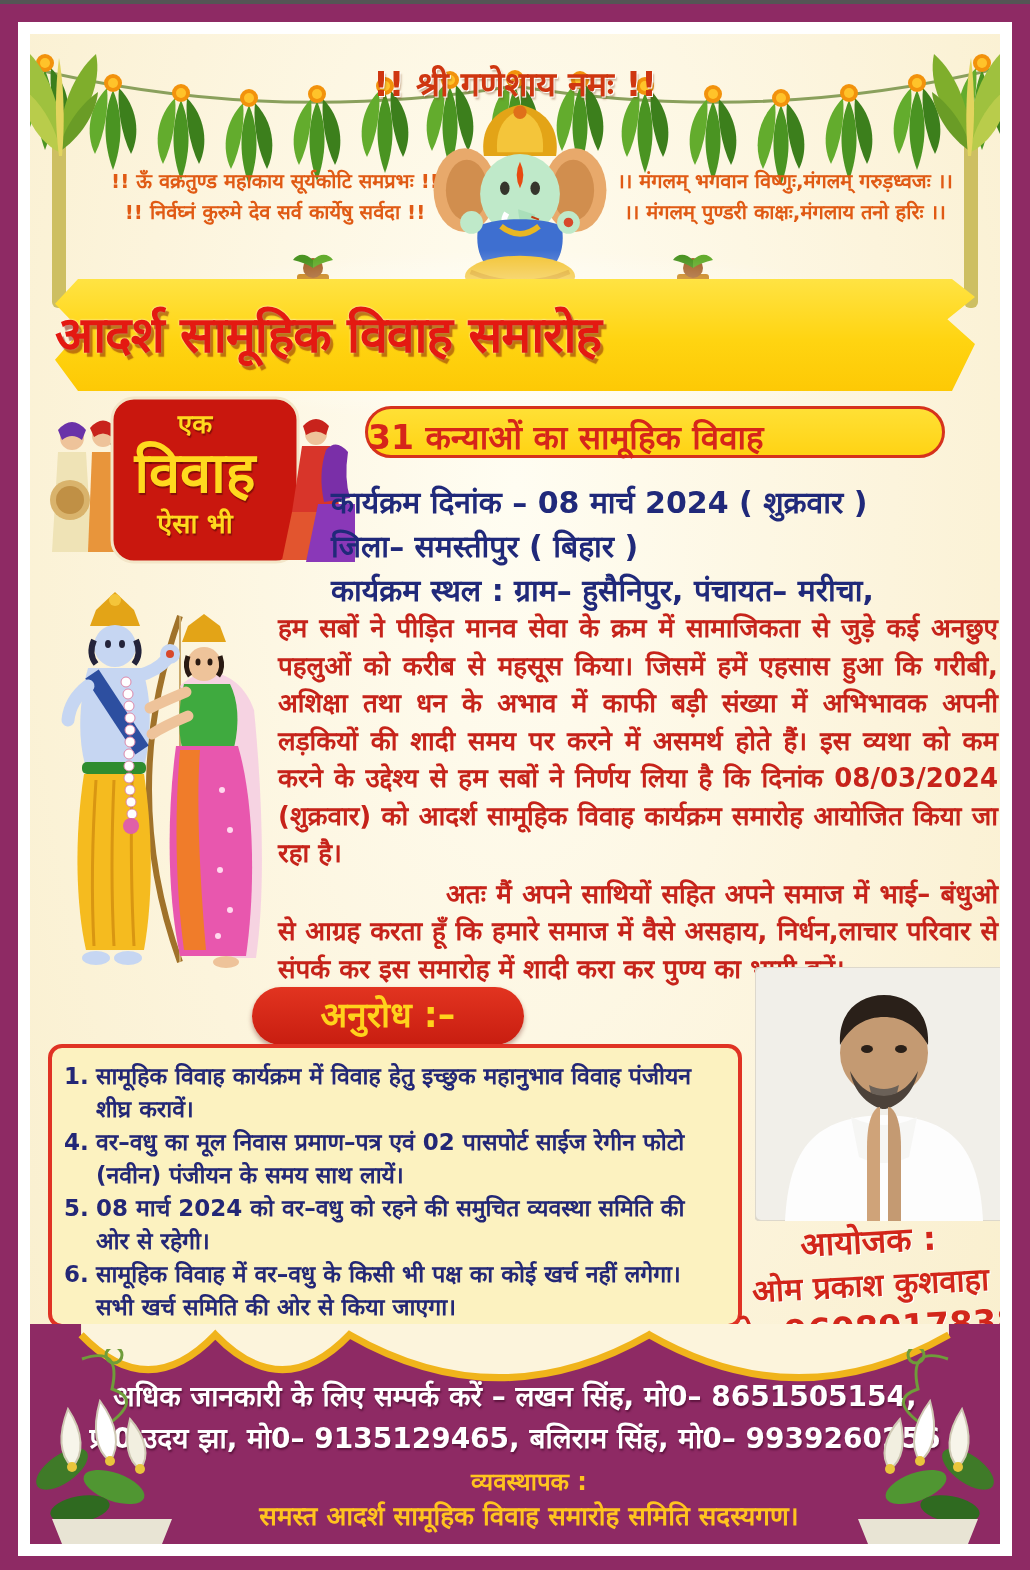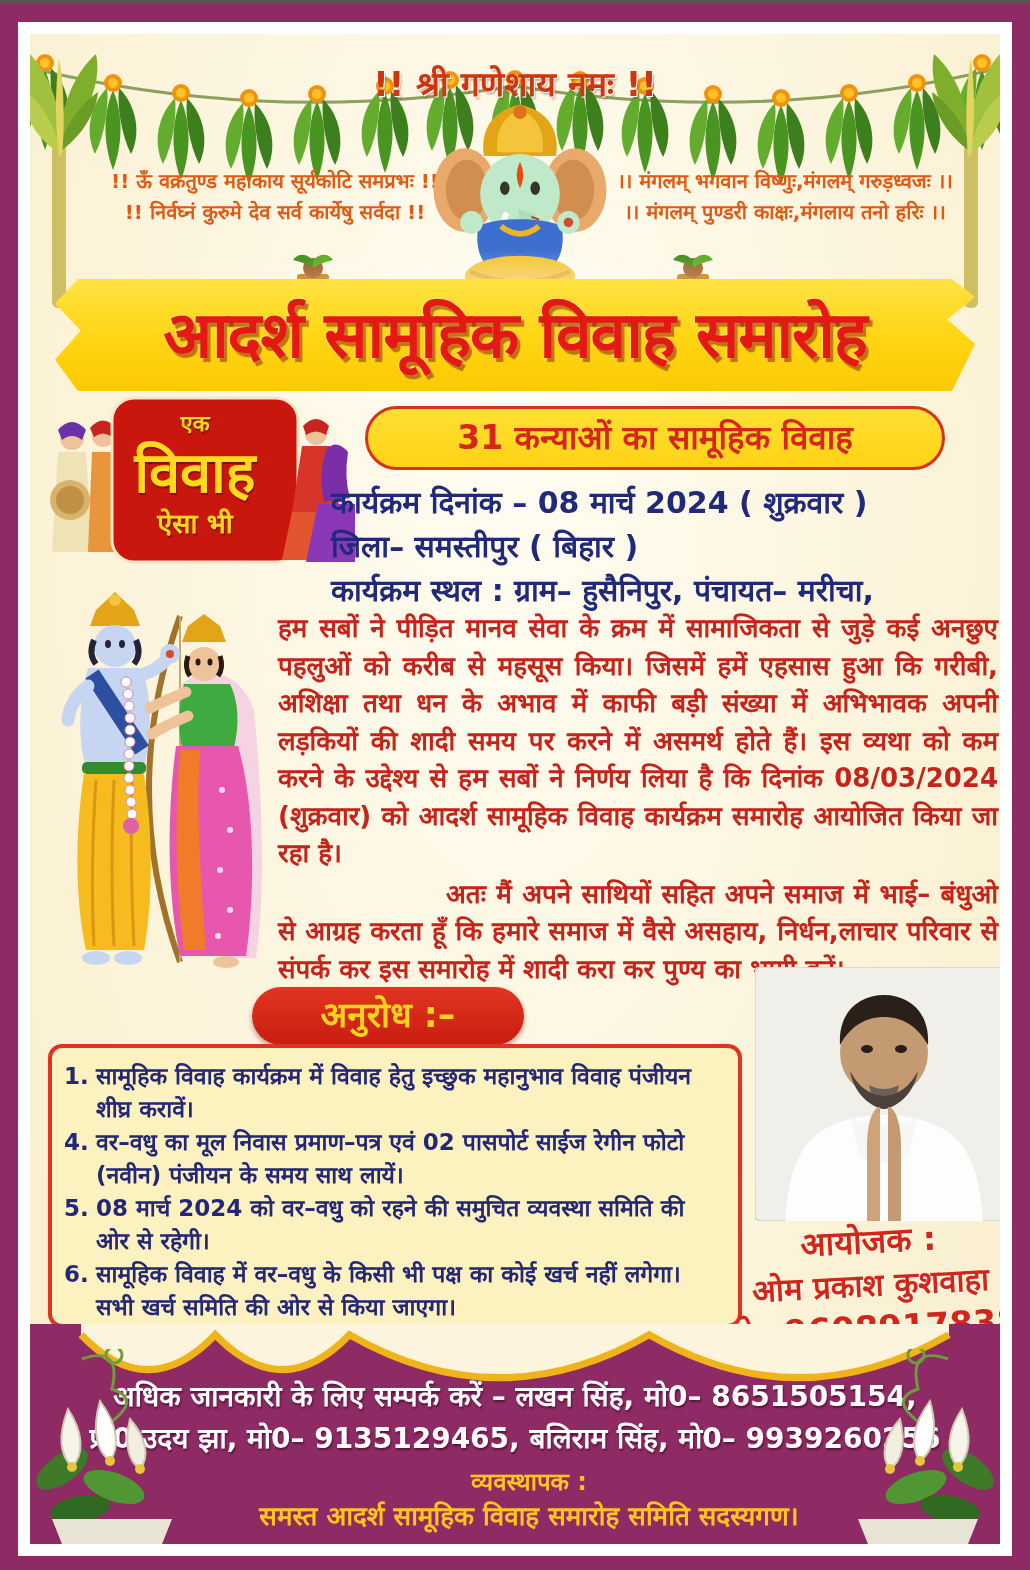--- a/index.html
+++ b/index.html
@@ -29,39 +29,39 @@
     left:40px;top:215px;width:890px;height:175px;
     background:radial-gradient(ellipse at 50% 50%, rgba(255,255,255,.95) 0%, rgba(255,255,255,0) 70%);
   }
   .banner{
     left:25px;top:245px;width:920px;height:112px;
     background:linear-gradient(180deg,#ffe343 0%,#ffd411 55%,#fdc905 100%);
     clip-path:polygon(2.5% 0,97.5% 0,100% 16%,97% 36%,100% 58%,97.5% 100%,2.5% 100%,0 72%,2.8% 46%,0 22%);
     box-shadow:0 6px 10px rgba(150,90,0,.25);
   }
   .main-title{
-    left:25px;top:245px;width:920px;height:112px;line-height:112px;text-align:center;
-    font-size:64px;font-weight:bold;color:#e41911;letter-spacing:-1px;
+    left:25px;top:245px;width:920px;height:112px;line-height:112px;
+    font-size:50px;font-weight:bold;color:#e41911;letter-spacing:-1px;
     text-shadow:3px 4px 1px rgba(125,22,8,.5),0 0 2px #fff;
     white-space:nowrap;
   }
 
   .logo-text{
     left:85px;top:372px;width:160px;text-align:center;color:#ffd91e;font-weight:bold;
     text-shadow:1px 2px 1px rgba(90,10,5,.6);
   }
-  .logo-text .l1{font-size:22px;line-height:36px;}
+  .logo-text .l1{font-size:26px;line-height:36px;}
   .logo-text .l2{font-size:56px;line-height:62px;}
   .logo-text .l3{font-size:27px;line-height:40px;}
 
   .subtitle-pill{
-    left:335px;top:372px;width:580px;height:64px;
+    left:335px;top:372px;width:580px;height:52px;
     background:linear-gradient(180deg,#ffe035,#ffd314);
     border:3px solid #d6321c;border-radius:34px;
-    font-size:33px;font-weight:bold;color:#d6251a;text-align:center;line-height:58px;
+    font-size:33px;font-weight:bold;color:#d6251a;line-height:58px;
   }
   .event-block{left:301px;top:447px;width:650px;
     color:#20297a;font-weight:bold;font-size:30px;line-height:44px;}
 
   .body-text{left:248px;top:576px;width:720px;color:#c6231a;font-weight:bold;
     font-size:26px;line-height:37.5px;text-align:justify;}
   .body-text p{margin:0;}
   .body-text p.p2{text-indent:168px;margin-top:3px;}
 
   .request-pill{

